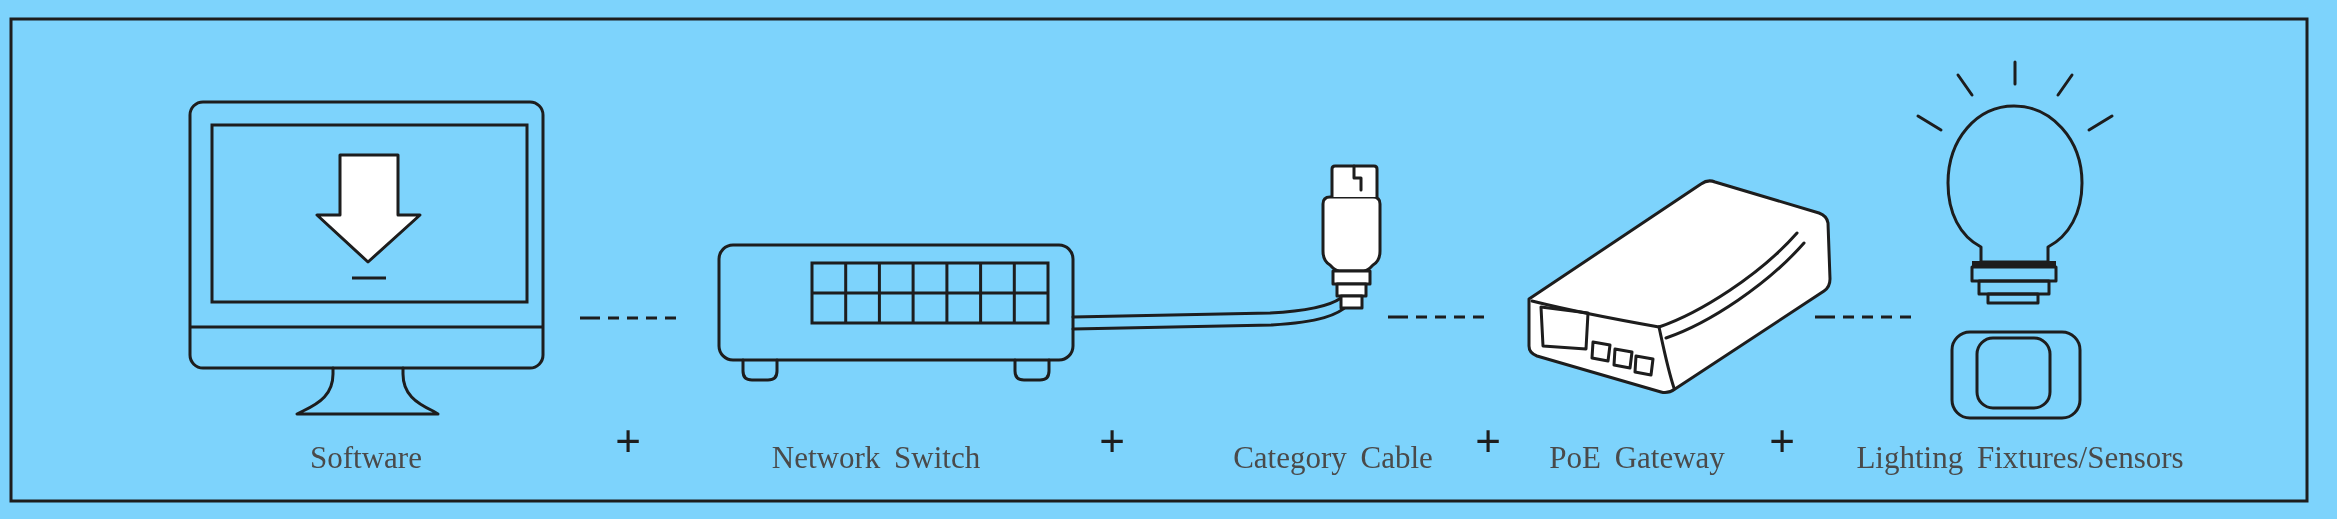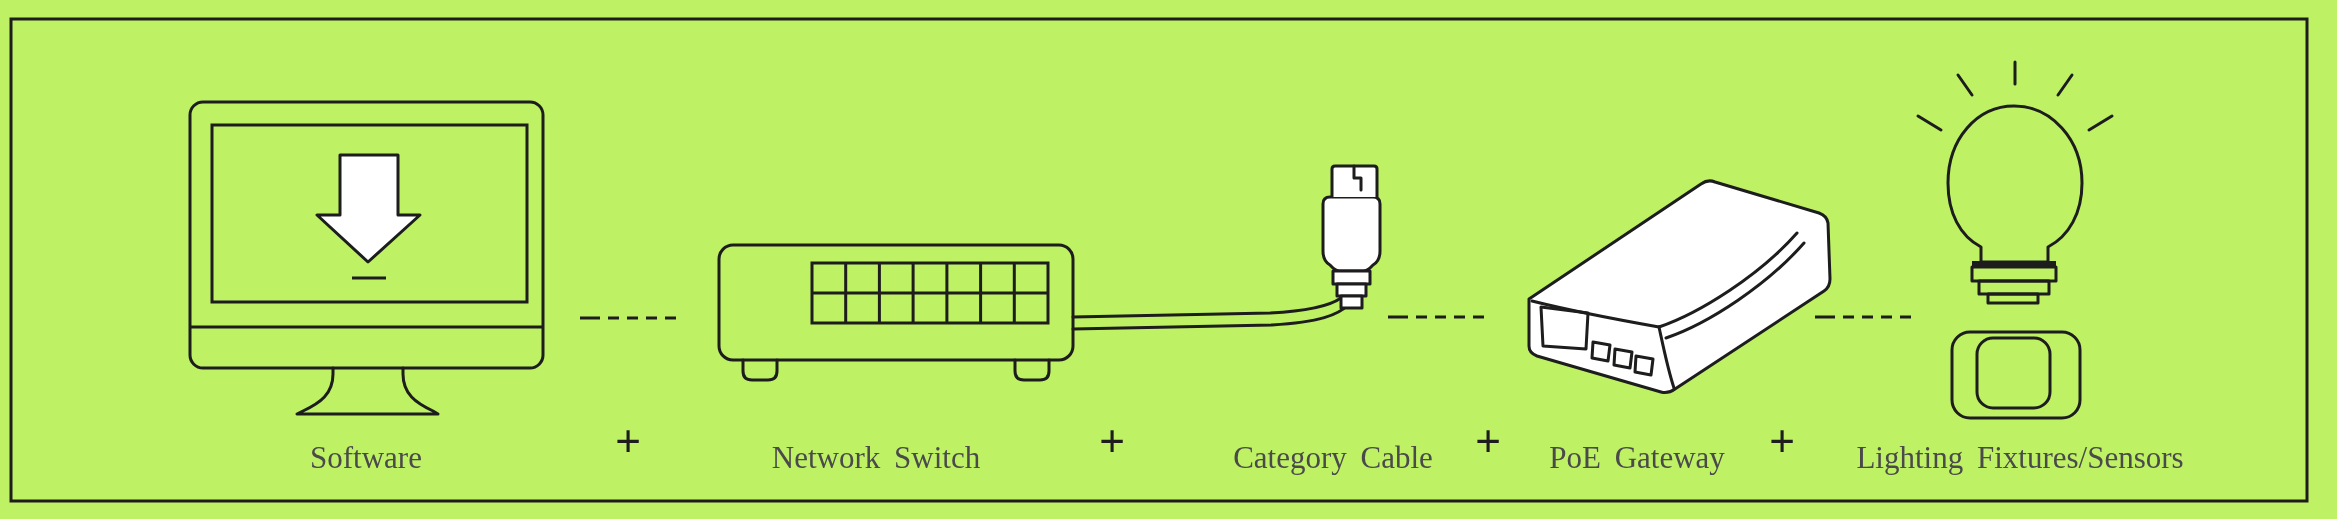--- a/index.html
+++ b/index.html
@@ -1,16 +1,16 @@
 <!DOCTYPE html>
 <html><head>
 <meta charset="utf-8">
 <style>
   html,body{margin:0;padding:0;background:#ffffff;}
-  .stage{position:relative;width:2337px;height:519px;background:#bef264;overflow:hidden;text-align:center;}
+  .stage{position:relative;width:2337px;height:519px;background:#7dd3fc;overflow:hidden;text-align:center;}
   svg{display:block;}
   .ln{fill:none;stroke:#1d1d1d;stroke-width:3;stroke-linecap:round;stroke-linejoin:round;}
   .ln-sq{fill:none;stroke:#1d1d1d;stroke-width:3;stroke-linecap:butt;}
   .fw{fill:#ffffff;stroke:#1d1d1d;stroke-width:3;stroke-linejoin:round;}
   .fk{fill:#1d1d1d;stroke:none;}
   .dash{fill:none;stroke:#1d1d1d;stroke-width:3;stroke-dasharray:20 8 11 8 11 8 11 8 11;}
   .lbl{font-family:"Liberation Serif","DejaVu Serif",serif;font-size:31px;fill:#4a4a4a;word-spacing:6px;}
   .plus{font-family:"Liberation Sans","DejaVu Sans",sans-serif;font-size:44px;fill:#1d1d1d;}
 </style>
 </head>

